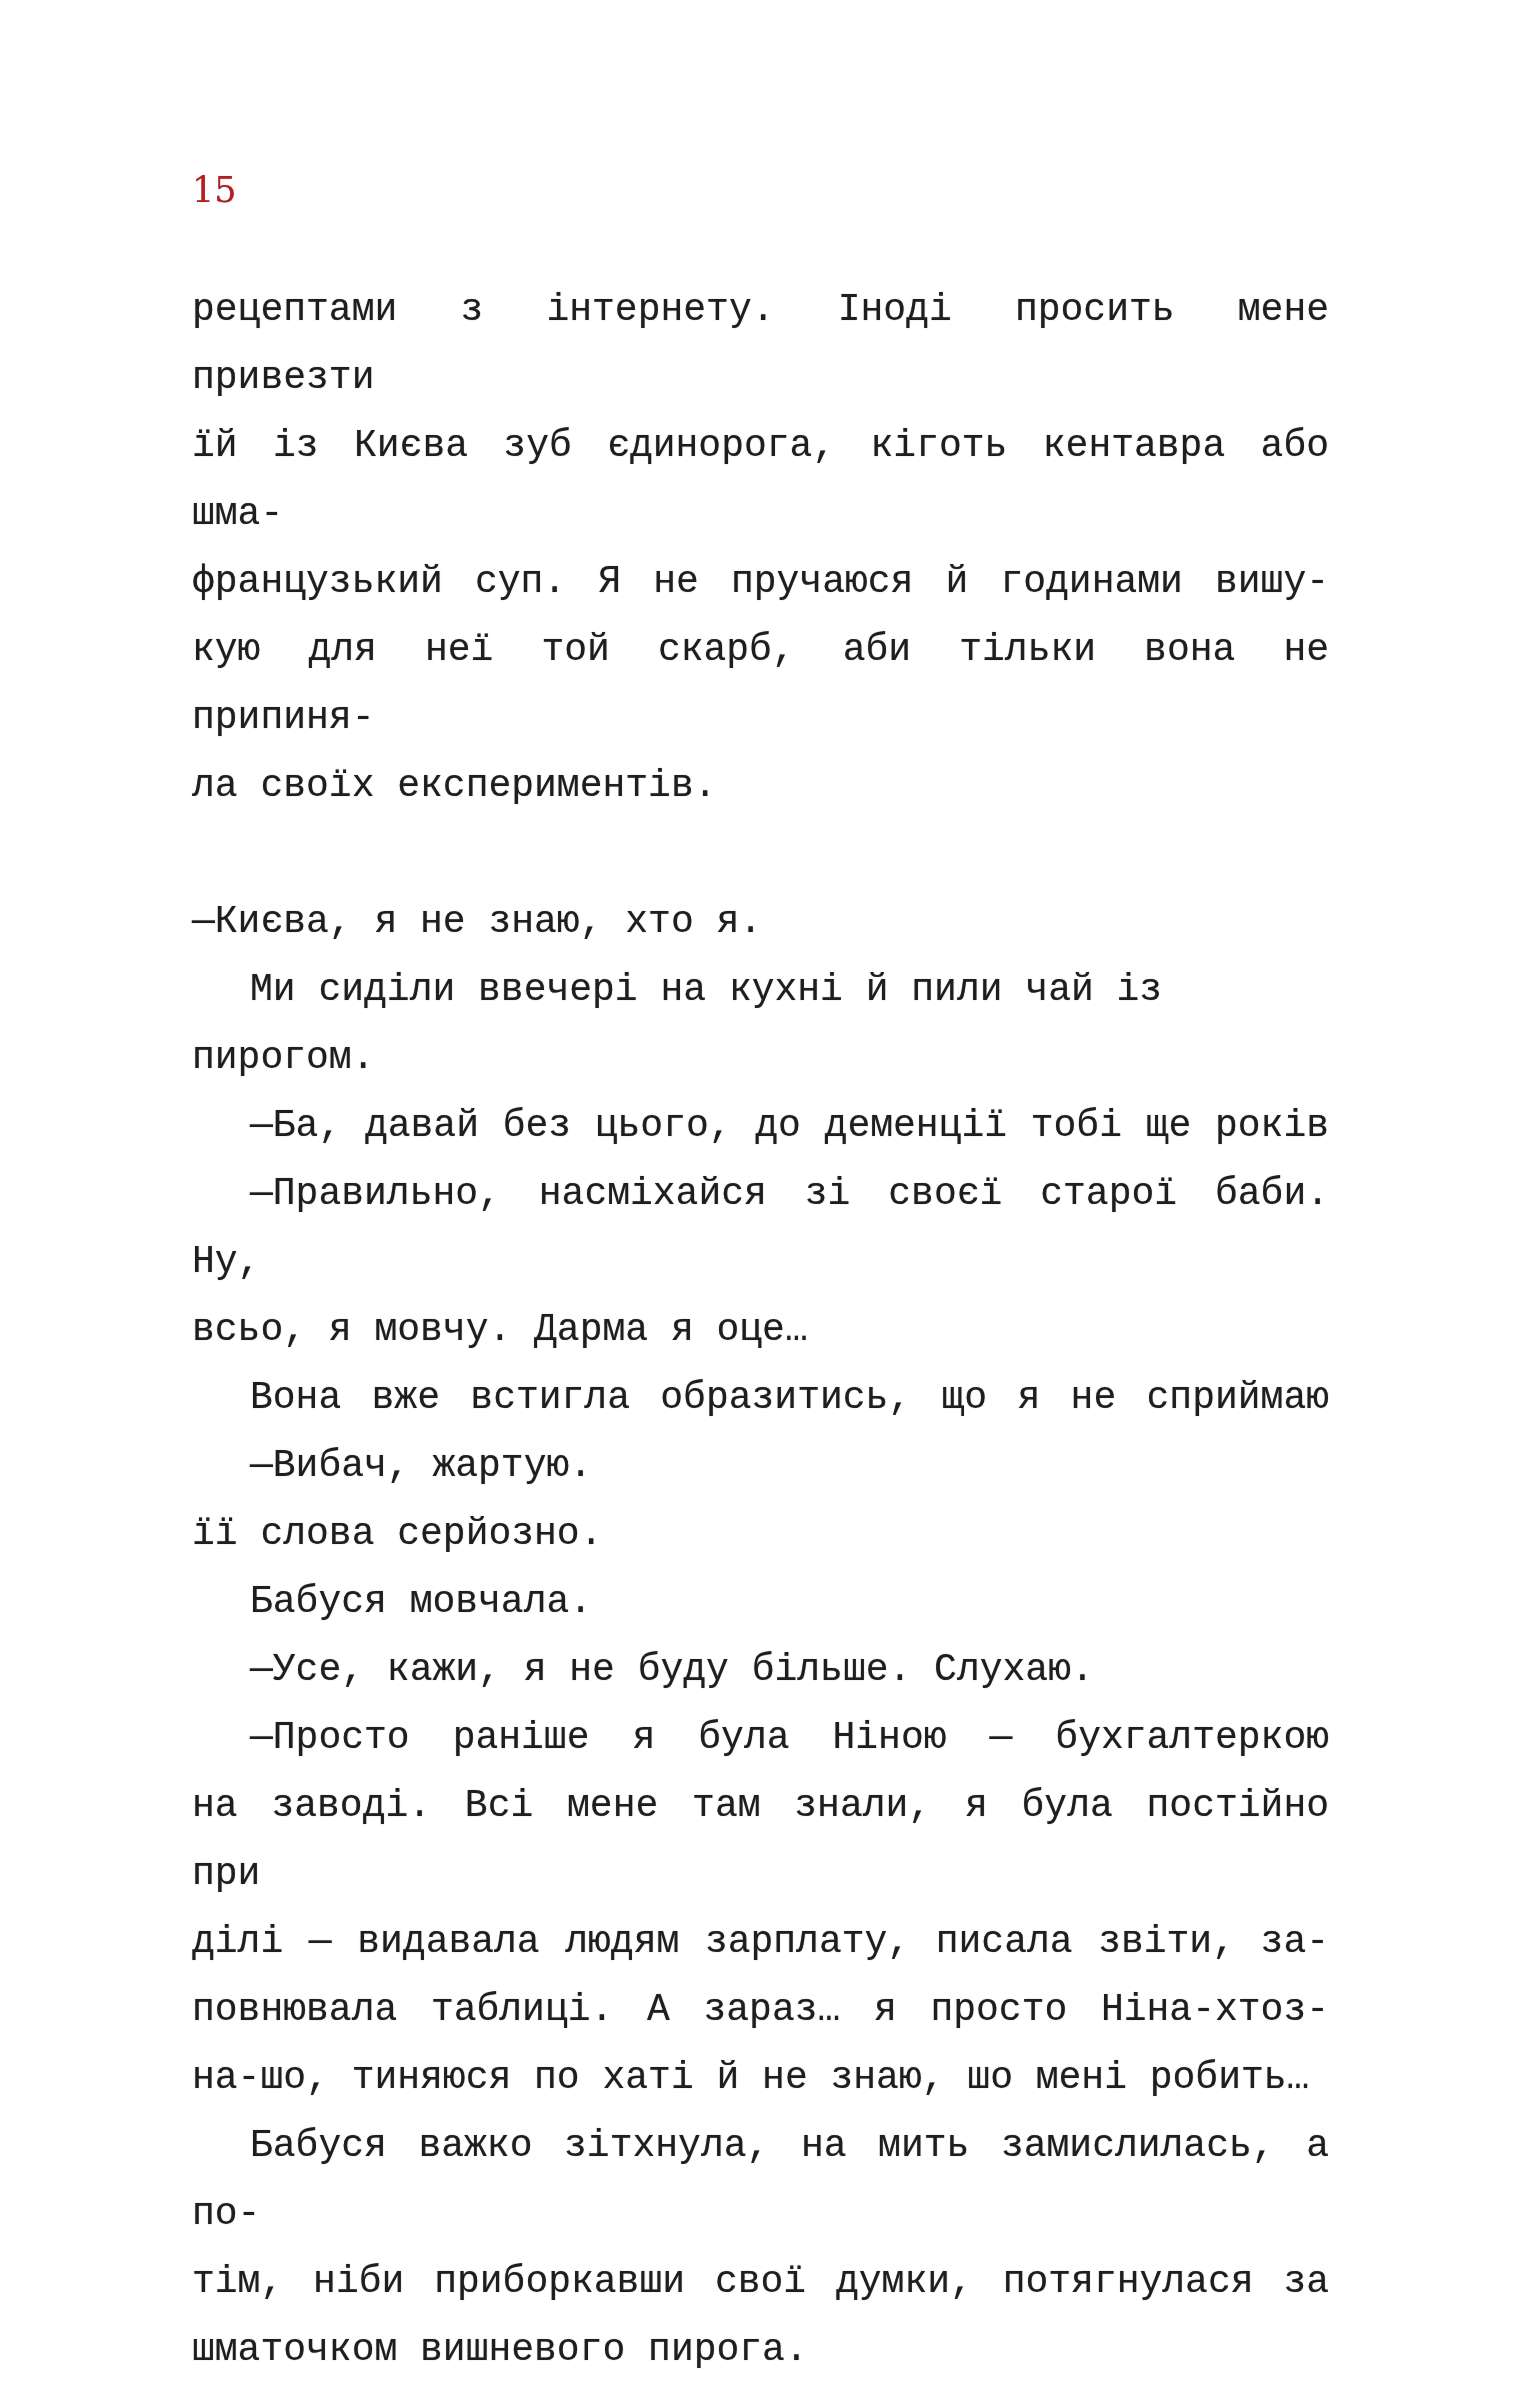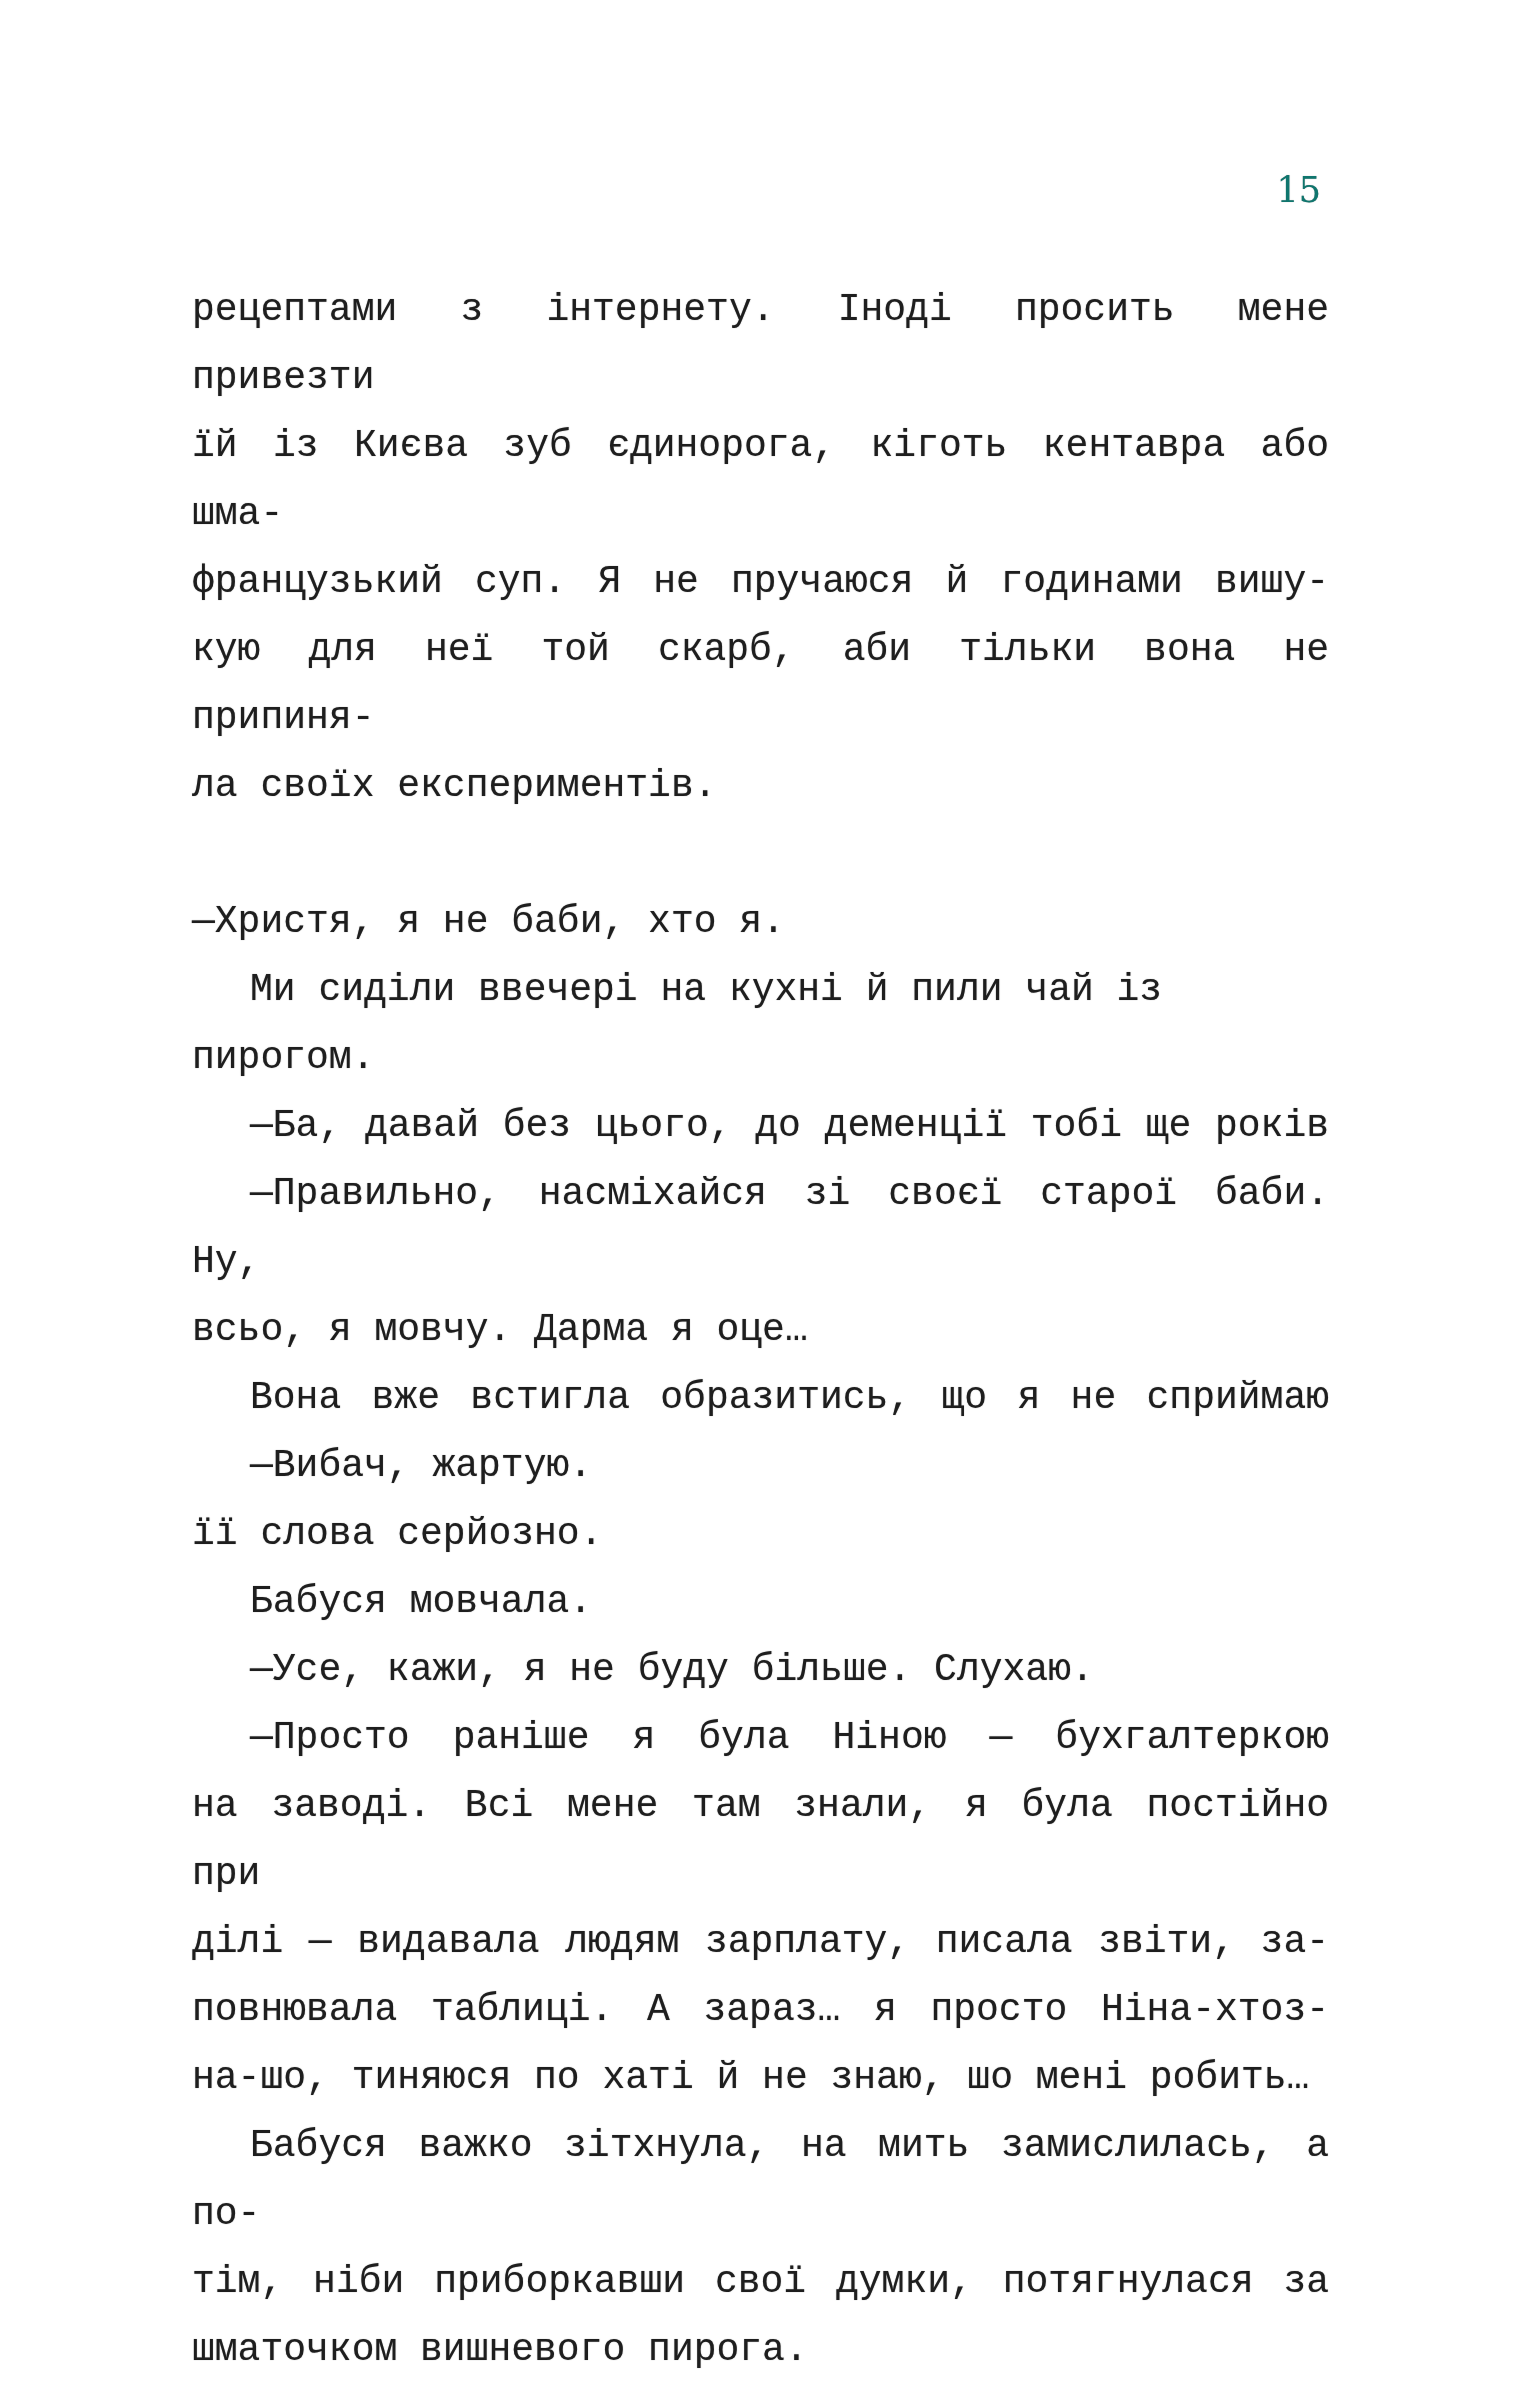--- a/index.html
+++ b/index.html
@@ -11,27 +11,26 @@
     position: relative;
     width: 1538px;
     height: 2389px;
     background: #ffffff;
     overflow: hidden;
     font-family: "DejaVu Serif", "Liberation Serif", serif;
     color: #1e1e1e;
   }
   .page-number {
     position: absolute;
-    left: 184px;
+    left: 192px;
     top: 173px;
     width: 1137px;
-    text-align: right;
     font-size: 35px;
     line-height: 1;
-    color: #0f766e;
+    color: #b91c1c;
     text-shadow: 0 0 0.8px rgba(34,34,34,0.45);
   }
   .text-block {
     position: absolute;
     left: 192px;
     top: 276px;
     width: 1137px;
     font-size: 38px;
     line-height: 68px;
     color: #1e1e1e;
@@ -56,21 +55,21 @@
 <body>
 
 <div class="page">
   <div class="page-number">15</div>
   <div class="text-block" id="text-block">
       <div class="line fill">рецептами з інтернету. Іноді просить мене привезти</div>
       <div class="line fill">їй із Києва зуб єдинорога, кіготь кентавра або шма-</div>
       <div class="line fill">французький суп. Я не пручаюся й годинами вишу-</div>
       <div class="line fill">кую для неї той скарб, аби тільки вона не припиня-</div>
       <div class="line">ла своїх експериментів.</div>
-      <div class="line gap">—Христя, я не баби, хто я.</div>
+      <div class="line gap">—Києва, я не знаю, хто я.</div>
       <div class="line indent">Ми сиділи ввечері на кухні й пили чай із пирогом.</div>
       <div class="line indent fill">—Ба, давай без цього, до деменції тобі ще років</div>
       <div class="line indent fill">—Правильно, насміхайся зі своєї старої баби. Ну,</div>
       <div class="line">всьо, я мовчу. Дарма я оце…</div>
       <div class="line indent fill">Вона вже встигла образитись, що я не сприймаю</div>
       <div class="line indent">—Вибач, жартую.</div>
       <div class="line">її слова серйозно.</div>
       <div class="line indent">Бабуся мовчала.</div>
       <div class="line indent">—Усе, кажи, я не буду більше. Слухаю.</div>
       <div class="line indent fill">—Просто раніше я була Ніною — бухгалтеркою</div>

